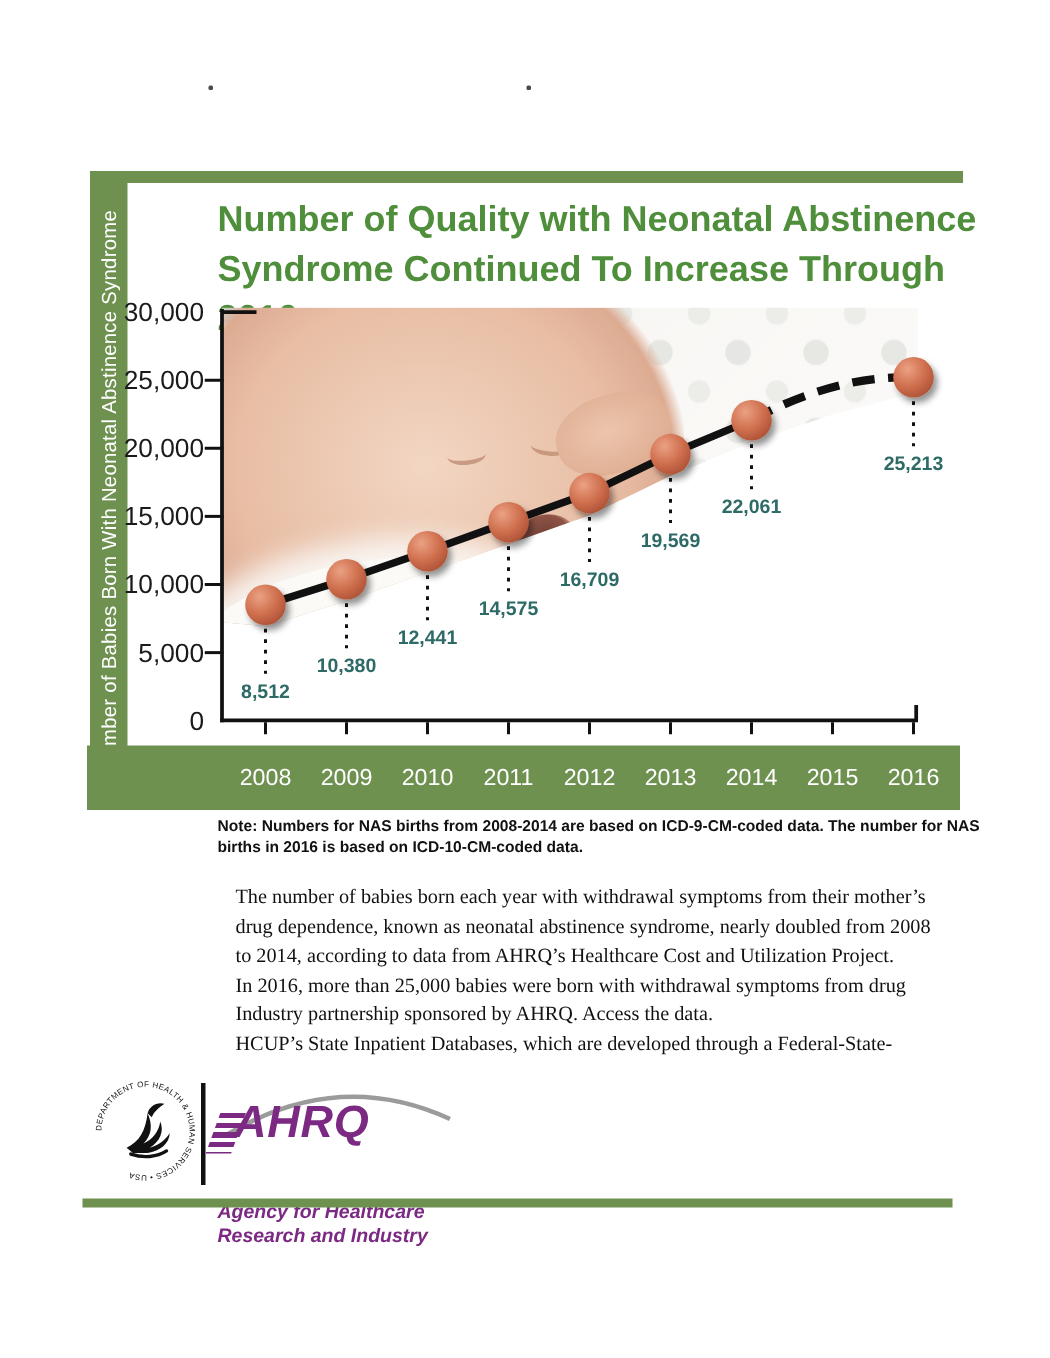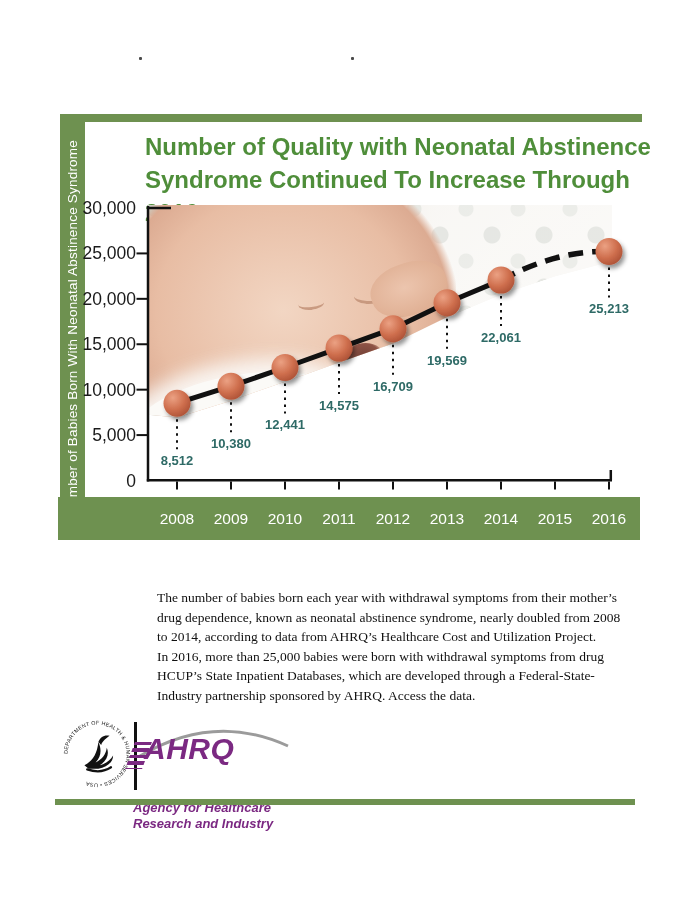--- a/index.html
+++ b/index.html
@@ -74,21 +74,21 @@
     position:absolute;left:145px;top:545px;width:512px;
     color:var(--ink);font-size:10.4px;font-weight:bold;line-height:13.5px;
   }
   .body-text{
     position:absolute;left:145px;top:588px;width:500px;
     font-family:"Liberation Serif",serif;font-size:13.5px;line-height:19.5px;color:var(--ink);margin-left:12px;
   }
   
   .hhs-seal{position:absolute;left:62px;top:719px;}
   .logo-divider{position:absolute;left:134px;top:722px;width:2.5px;height:68px;background:#111;}
-  .ahrq-logo{position:absolute;left:130px;top:716px;width:170px;height:82px;text-decoration:underline;}
+  .ahrq-logo{position:absolute;left:142px;top:716px;width:170px;height:82px;text-decoration:underline;}
   .ahrq-arc{position:absolute;left:6px;top:0;}
   .ahrq-stripes{
     position:absolute;left:0px;top:26px;width:17px;height:27px;transform:skewX(-20deg);
     background:repeating-linear-gradient(180deg,var(--purple) 0 3.5px,rgba(0,0,0,0) 3.5px 6.5px);
   }
   .ahrq-acronym{
     position:absolute;left:14px;top:16px;
     color:var(--purple);font-size:30px;font-weight:bold;font-style:italic;letter-spacing:.5px;
   }
   .ahrq-tagline{
@@ -193,28 +193,32 @@
       <circle cx="447" cy="302.74825" r="13.5" fill="url(#ballGrad)" filter="url(#ballShadow)"></circle>
       <text x="447" y="364.74825" text-anchor="middle" fill="#2e6a66" font-size="13" font-weight="bold" font-family="Liberation Sans, sans-serif">19,569</text>
       <line x1="501" y1="296.11258333333336" x2="501" y2="326.11258333333336" stroke="#111111" stroke-width="2" stroke-dasharray="2.5 4.5"></line>
       <circle cx="501" cy="280.11258333333336" r="13.5" fill="url(#ballGrad)" filter="url(#ballShadow)"></circle>
       <text x="501" y="342.11258333333336" text-anchor="middle" fill="#2e6a66" font-size="13" font-weight="bold" font-family="Liberation Sans, sans-serif">22,061</text>
       <line x1="609" y1="267.4819166666666" x2="609" y2="297.4819166666666" stroke="#111111" stroke-width="2" stroke-dasharray="2.5 4.5"></line>
       <circle cx="609" cy="251.48191666666665" r="13.5" fill="url(#ballGrad)" filter="url(#ballShadow)"></circle>
       <text x="609" y="313.4819166666666" text-anchor="middle" fill="#2e6a66" font-size="13" font-weight="bold" font-family="Liberation Sans, sans-serif">25,213</text>
     </svg>
 
+  <div class="note">
+    <div>Note: Numbers for NAS births from 2008-2014 are based on ICD-9-CM-coded data. The number for NAS</div>
+    <div>births in 2016 is based on ICD-10-CM-coded data.</div>
+  </div>
 
   <div class="body-text" id="body-text">
       <div>The number of babies born each year with withdrawal symptoms from their mother’s</div>
       <div>drug dependence, known as neonatal abstinence syndrome, nearly doubled from 2008</div>
       <div>to 2014, according to data from AHRQ’s Healthcare Cost and Utilization Project.</div>
       <div>In 2016, more than 25,000 babies were born with withdrawal symptoms from drug</div>
+      <div>Industry partnership sponsored by AHRQ. Access the data.</div>
       <div>HCUP’s State Inpatient Databases, which are developed through a Federal-State-</div>
-      <div>Industry partnership sponsored by AHRQ. Access the data.</div>
     </div>
 
   <svg class="hhs-seal" width="70" height="70" viewBox="0 0 100 100">
     <defs>
       <path id="sealCircle" d="M50,50 m-42,0 a42,42 0 1,1 84,0 a42,42 0 1,1 -84,0"></path>
     </defs>
     <text font-size="7.6" letter-spacing="0.4" fill="#111" font-family="Liberation Sans, sans-serif">
       <textPath href="#sealCircle">DEPARTMENT OF HEALTH &amp; HUMAN SERVICES • USA</textPath>
     </text>
     <g>

